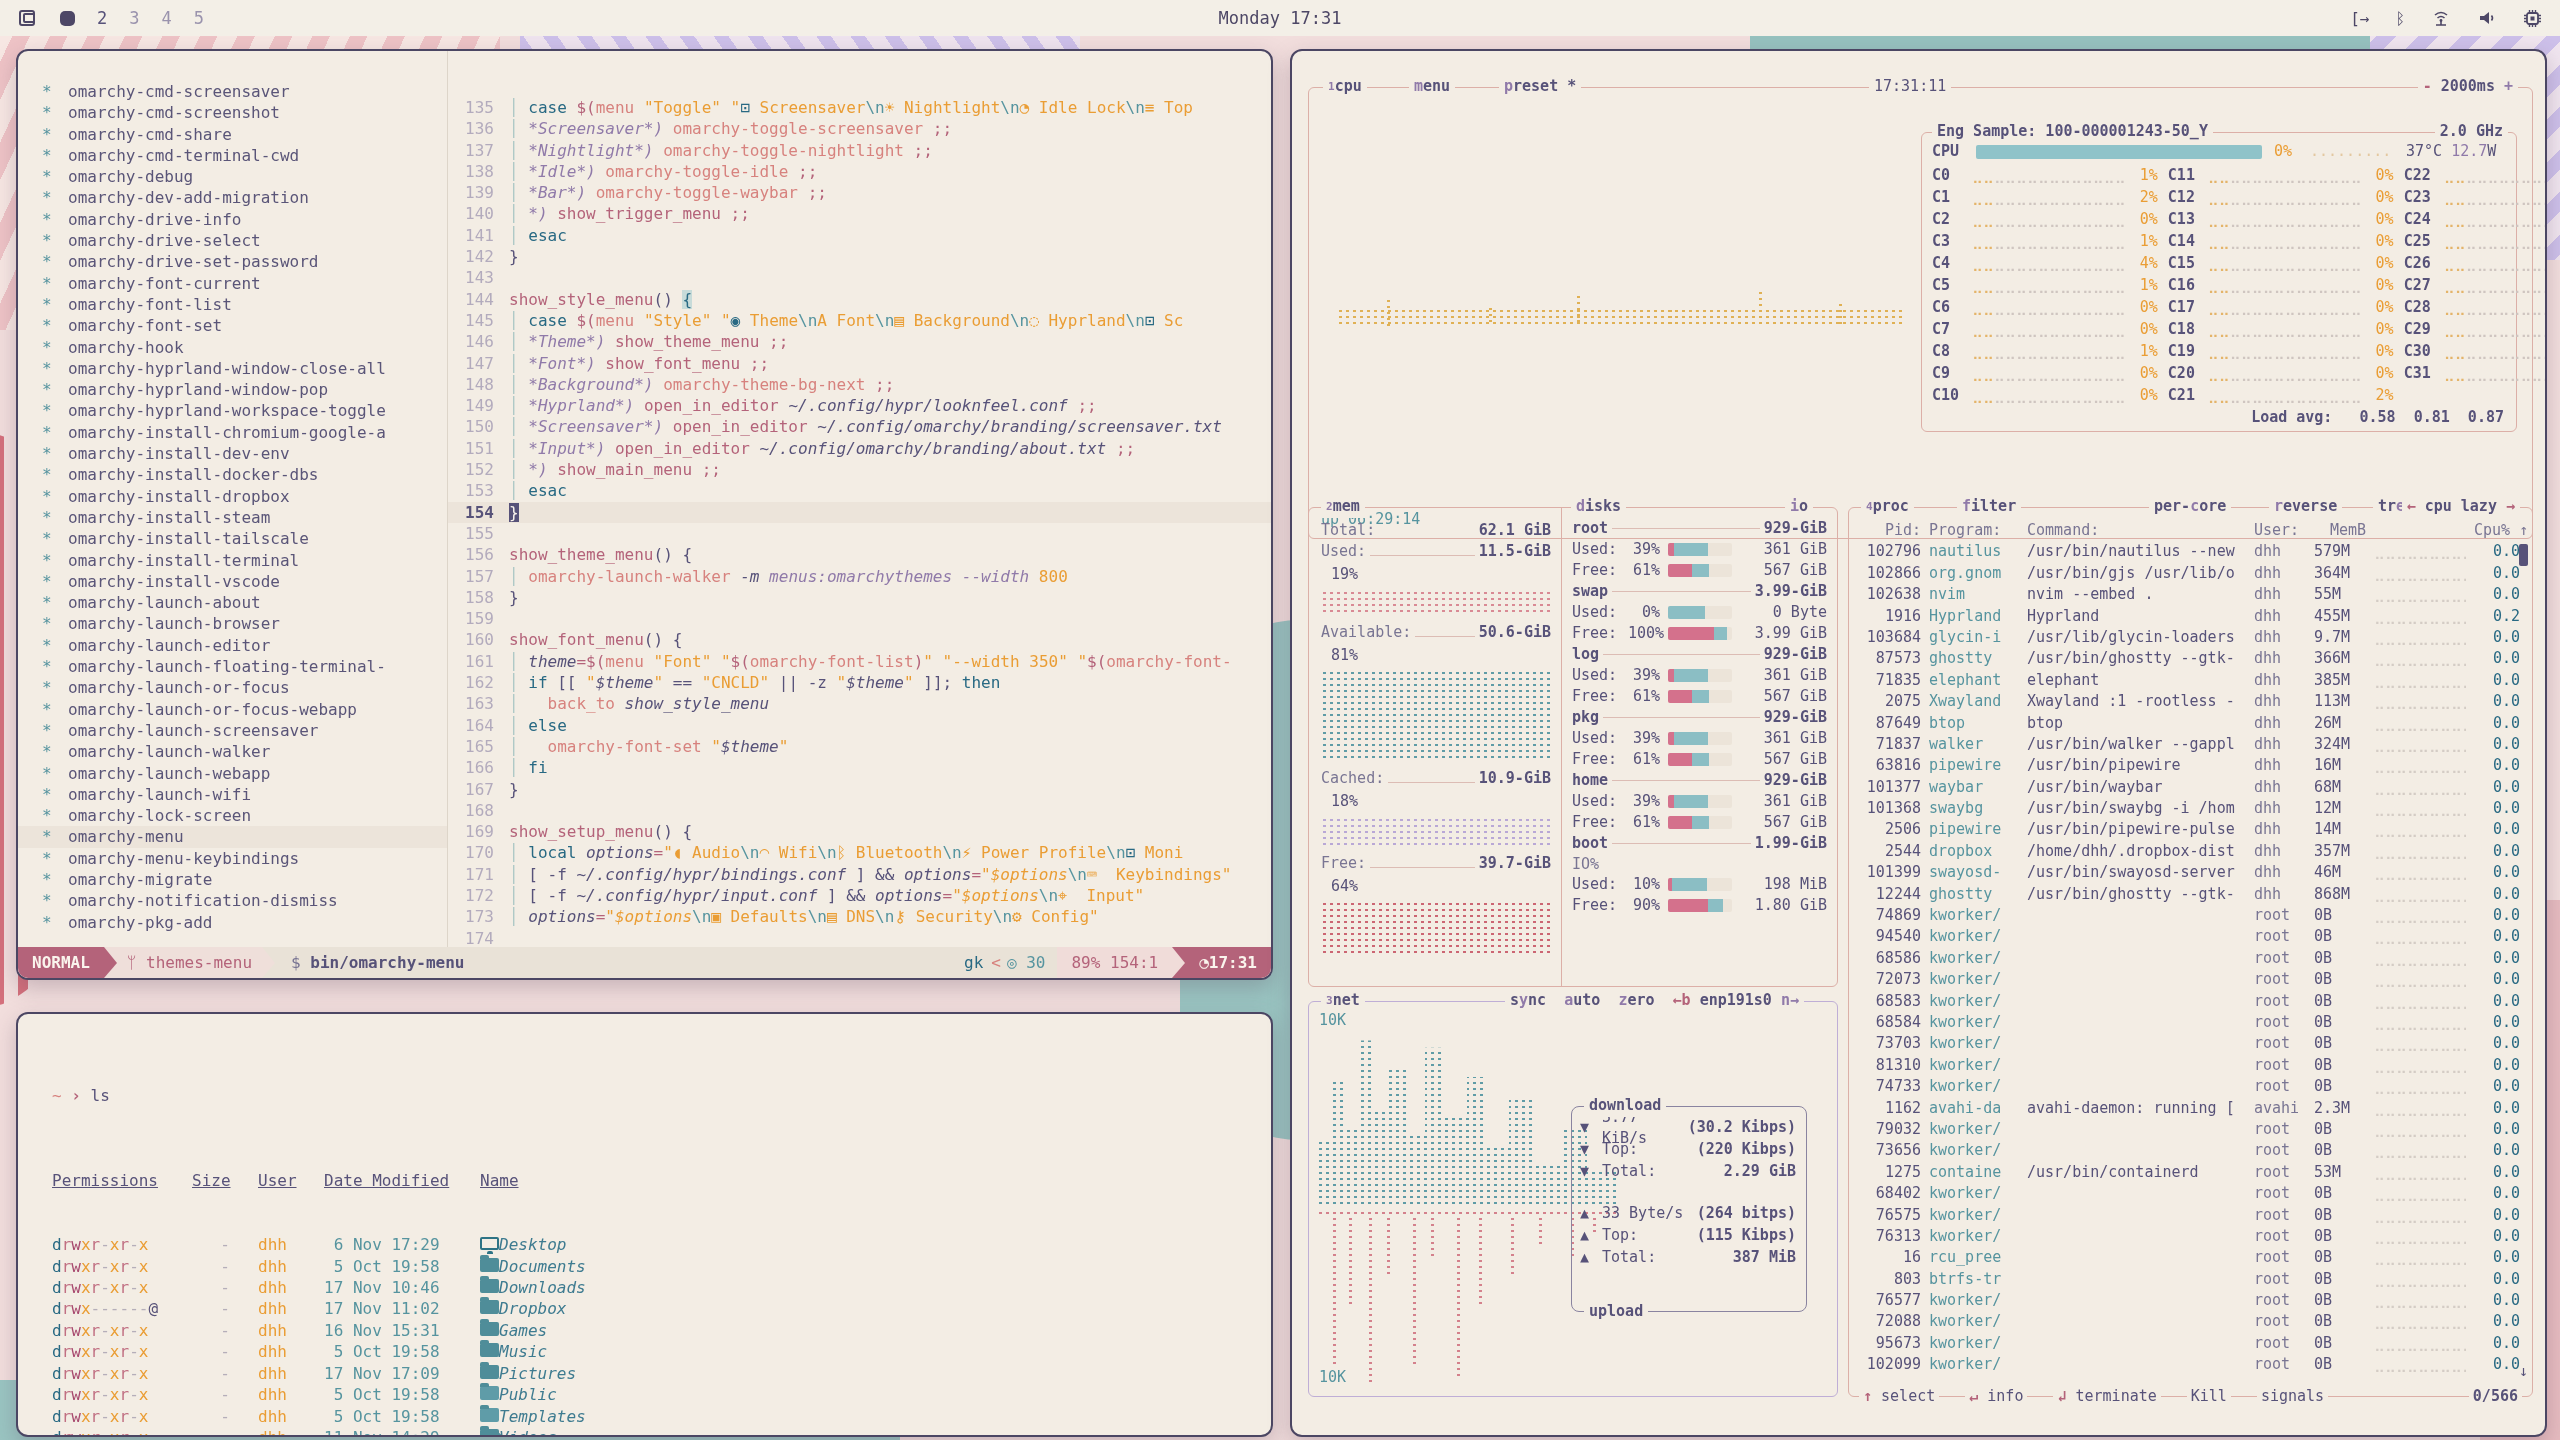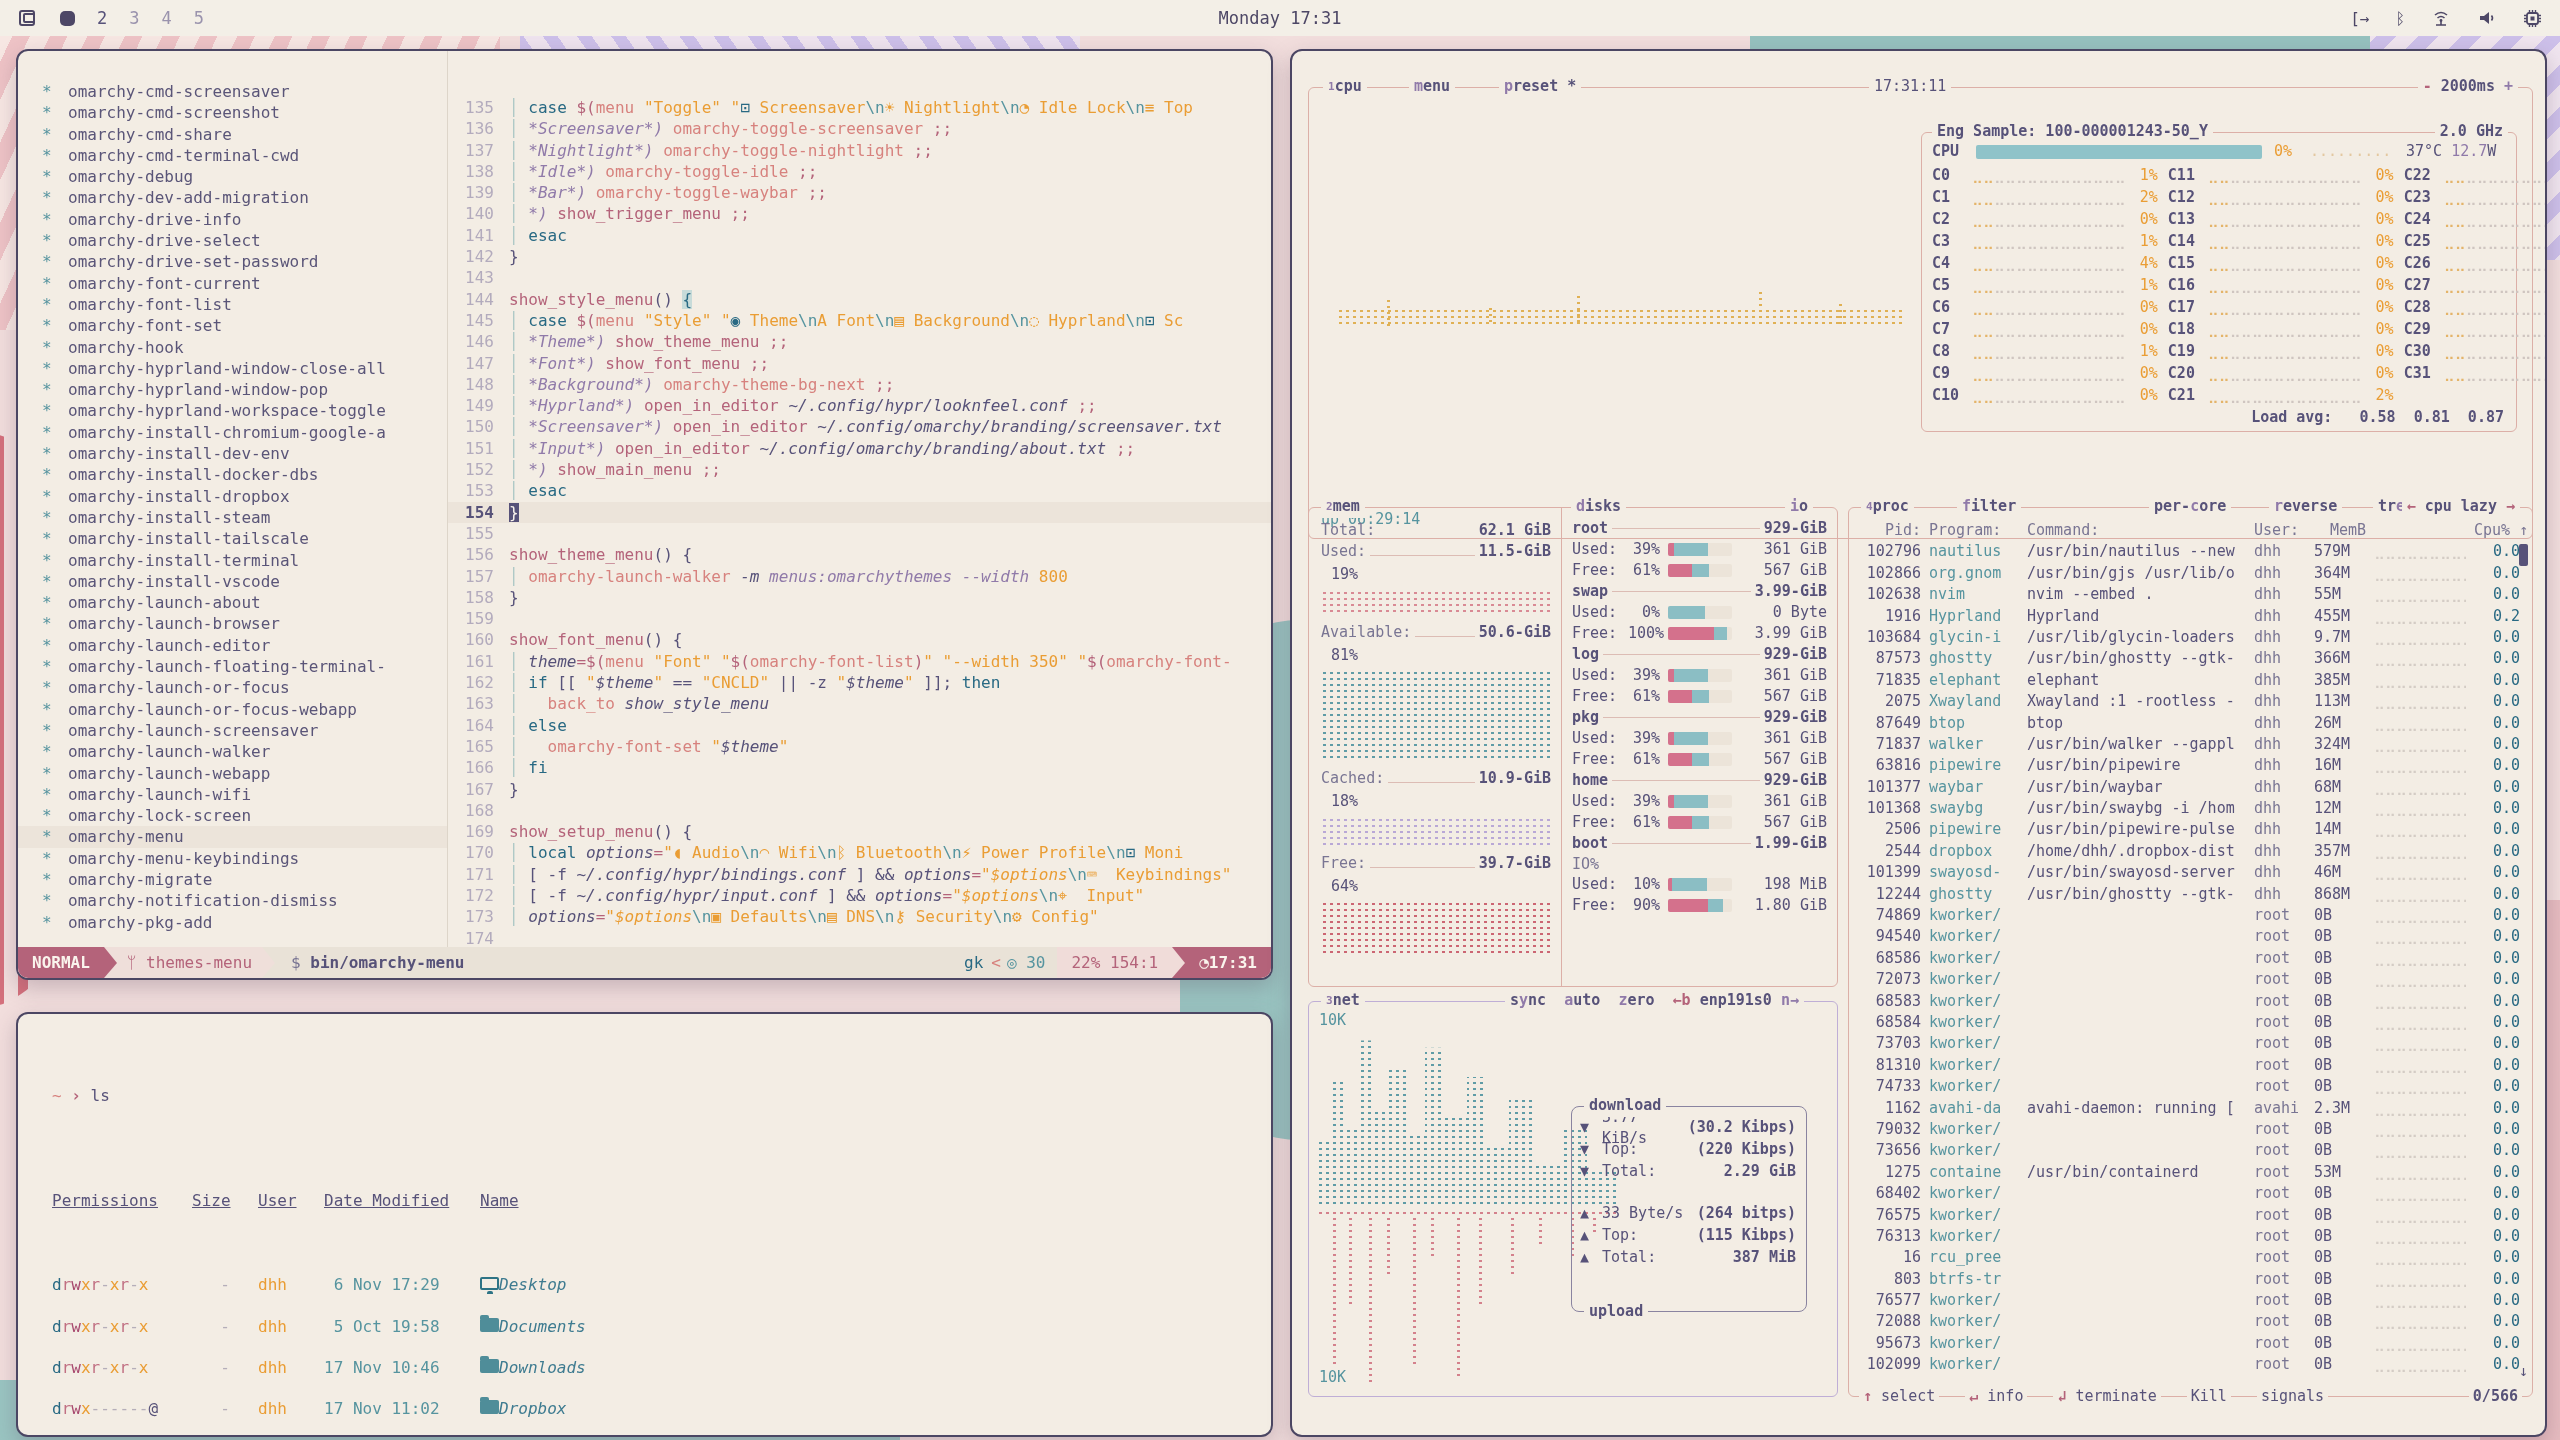--- a/index.html
+++ b/index.html
@@ -73,21 +73,21 @@
   .sl-sep{color:var(--rose);}
   .sl-lsp{color:var(--foam);padding:0 12px 0 6px;}
   .seg-pos{background:#f0dcd9;color:var(--love);padding:0 14px;}
   .seg-time{background:var(--love);color:#faf4ed;font-weight:bold;padding:0 14px;}
   .tri-pos{border-left:13px solid #f0dcd9;background:var(--love);}
   
   .fl-body{padding:28px 0 0 34px;font-size:16px;line-height:21.4px;white-space:pre;}
   .fl-prompt{margin-bottom:21px;} .fl-prompt .tilde{color:var(--rose);}
   .fl-prompt .chev{color:var(--love);font-weight:bold;} .fl-prompt .cmd{color:var(--text);}
   .fl-grid{display:grid;grid-template-columns:126px 52px 52px 142px auto;column-gap:14px;}
-  .fl-grid > span{display:block;margin-top:20px;}
+  .fl-grid > span{display:block;}
   .fl-head span.u{text-decoration:underline;color:var(--text);}
   .pd{color:var(--pine);} .pr{color:#c17083;} .pw{color:#a84a6f;} .px{color:var(--gold);}
   .pm{color:#b5aeb9;} .pa{color:var(--text);}
   .fsize{color:#b5aeb9;text-align:right;padding-right:14px;} .fuser{color:var(--gold);}
   .fdate{color:var(--foam);} .fname{color:#3e7b90;display:flex;align-items:center;gap:7px;font-style:italic;}
   .ficon{width:19px;height:14px;background:#4f8d99;border-radius:2px;position:relative;flex:none;display:inline-block;}
   .ficon::before{content:"";position:absolute;left:0;top:-3px;width:9px;height:4px;background:#4f8d99;border-radius:2px 2px 0 0;}
   .ficon.monitor{background:transparent;border:2px solid #2d7385;border-radius:2px;height:13px;}
   .ficon.monitor::before{left:5px;top:12px;width:6px;height:3px;background:#2d7385;}
   .ficon.folder-open{background:#5f9ca8;}
@@ -316,21 +316,21 @@
   <div class="statusline">
     <span class="seg-mode">NORMAL</span>
     <span class="tri tri-mode"></span>
     <span class="seg-branch"><span class="bicon">ᛘ</span> <span>themes-menu</span></span>
     <span class="tri tri-branch"></span>
     <span class="sl-file"><span class="pfx">$</span> <span>bin/omarchy-menu</span></span>
     <span class="sl-right">
       <span class="sl-host">gk</span>
       <span class="sl-sep">&lt;</span>
       <span class="sl-lsp"><span>◎</span> <span>30</span></span>
-      <span class="seg-pos"><span>22%</span> <span>154:1</span></span>
+      <span class="seg-pos"><span>89%</span> <span>154:1</span></span>
       <span class="tri tri-pos"></span>
       <span class="seg-time"><span>◔</span><span>17:31</span></span>
     </span>
   </div>
 </div>
 
 <div class="window" id="win-files">
   <div class="fl-body">
     <div class="fl-prompt"><span class="tilde">~</span> <span class="chev">›</span> <span class="cmd">ls</span></div>
     <div class="fl-grid fl-head" id="ls-head"><span><span class="u">Permissions</span></span><span><span class="u">Size</span></span><span><span class="u">User</span></span><span><span class="u">Date Modified</span></span><span><span class="u">Name</span></span></div>

